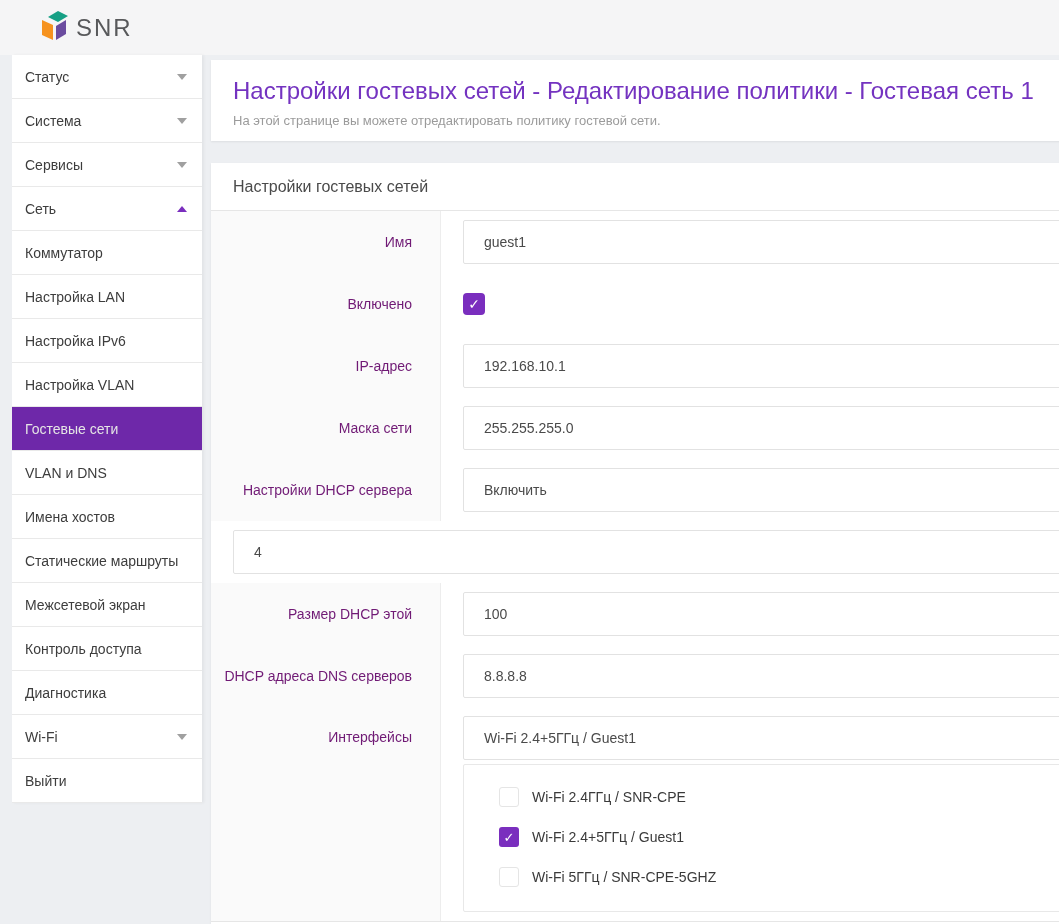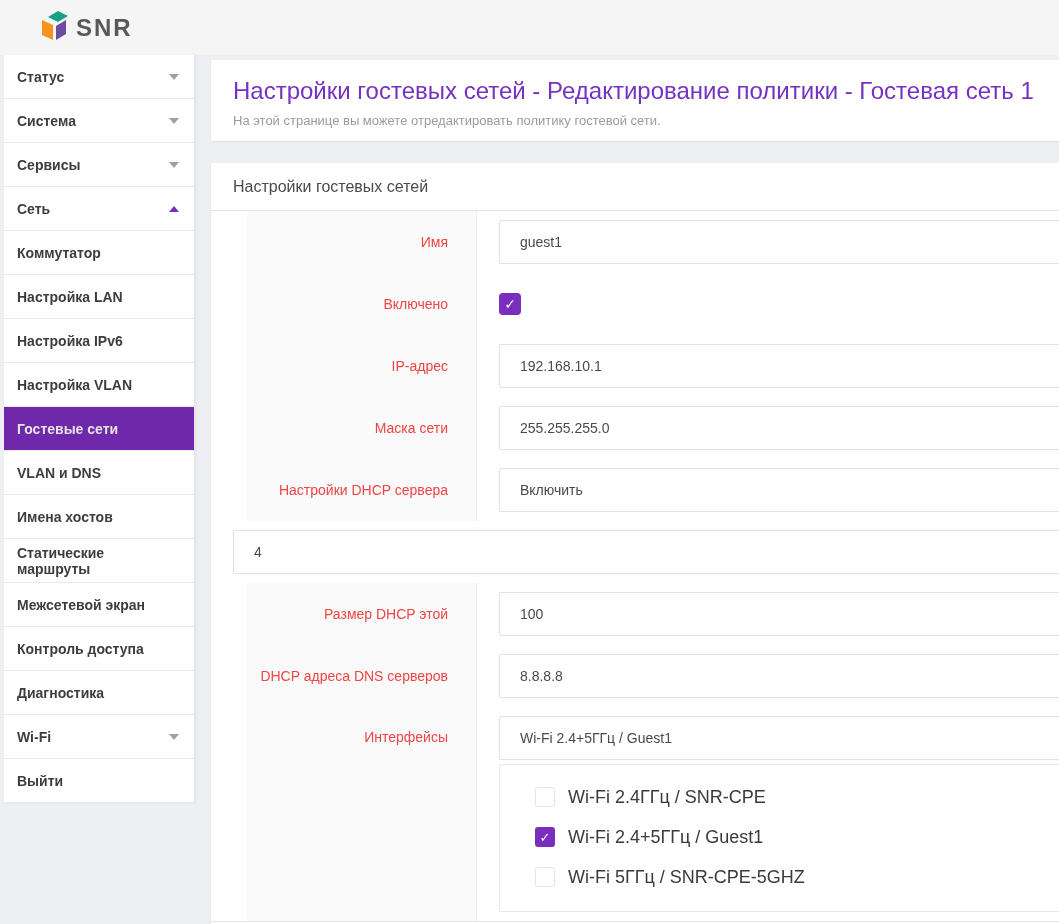--- a/index.html
+++ b/index.html
@@ -11,28 +11,27 @@
     color:#3d3d3d;
   }
 
   
   .top-header {
     position:absolute; top:0; left:0; width:1059px; height:55px;
     background:#f5f5f6;
     display:flex; align-items:center;
   }
   .logo { display:flex; align-items:center; margin-left:42px; gap:7px; }
-  .logo-text { font-size:24px; font-weight:bold; color:#58595b; letter-spacing:2px; }
+  .logo-text { font-size:24px; font-weight:normal; color:#58595b; letter-spacing:2px; }
 
   
   .sidebar {
-    position:absolute; top:55px; left:4px; width:190px;
+    position:absolute; top:55px; left:12px; width:190px;
     background:#fff;
     box-shadow:2px 0 3px rgba(0,0,0,0.05);
-    font-weight:bold;
   }
   .side-item {
     height:44px; border-bottom:1px solid #e9e9e9;
     display:flex; align-items:center; justify-content:space-between;
     padding:0 15px 0 13px;
     font-size:14px; color:#3d3d3d; background:#fff; cursor:pointer;
   }
   .side-item.active { background:#6e28a9; color:#e5e5e5; }
   .tri-down {
     width:0; height:0;
@@ -63,21 +62,21 @@
   .card-header {
     height:48px; line-height:48px; padding-left:22px;
     font-size:16px; color:#4a4a4a;
     border-bottom:1px solid #e6e6e6;
   }
   .form-row { display:flex; min-height:62px; }
   .row-label {
     flex:none; width:230px; background:#fafafa; border-right:1px solid #ededed;
     display:flex; align-items:center; justify-content:flex-end;
     text-align:right; padding-right:28px;
-    font-size:14px; color:#ef4444;margin-left:36px;
+    font-size:14px; color:#701a75;
   }
   .row-field {
     flex:1; display:flex; align-items:center; padding:0 0 0 22px;
   }
   .text-input, .select-box {
     width:100%; height:44px;
     border:1px solid #e2e2e2; border-radius:2px; background:#fff;
     padding:0 20px; font-size:14px; color:#4a4a4a;
     font-family:"Liberation Sans", sans-serif;
     outline:none;
@@ -95,21 +94,21 @@
 
   
   .row-interfaces .row-field { align-items:flex-start; padding-top:9px; padding-bottom:9px; }
   .row-interfaces .row-label { align-items:flex-start; padding-top:22px; }
   .iface-wrap { width:100%; display:flex; flex-direction:column; gap:4px; }
   .iface-listbox {
     border:1px solid #e8e8e8; border-radius:2px; background:#fff;
     padding:12px 0 14px 35px;
   }
   .iface-option { display:flex; align-items:center; height:40px; cursor:pointer; }
-  .iface-option .opt-label { margin-left:13px; font-size:18px; color:#3a3a3a; }
+  .iface-option .opt-label { margin-left:13px; font-size:14px; color:#3a3a3a; }
 
   .form-bottom-divider { border-top:1px solid #e6e6e6; height:30px; }
 </style>
 </head>
 <body>
 
 <div class="top-header">
   <div class="logo">
     <svg width="27" height="35" viewBox="0 0 27 35">
       <polygon points="6,7 16,1 26,6 16,12" fill="#16a085"></polygon>

